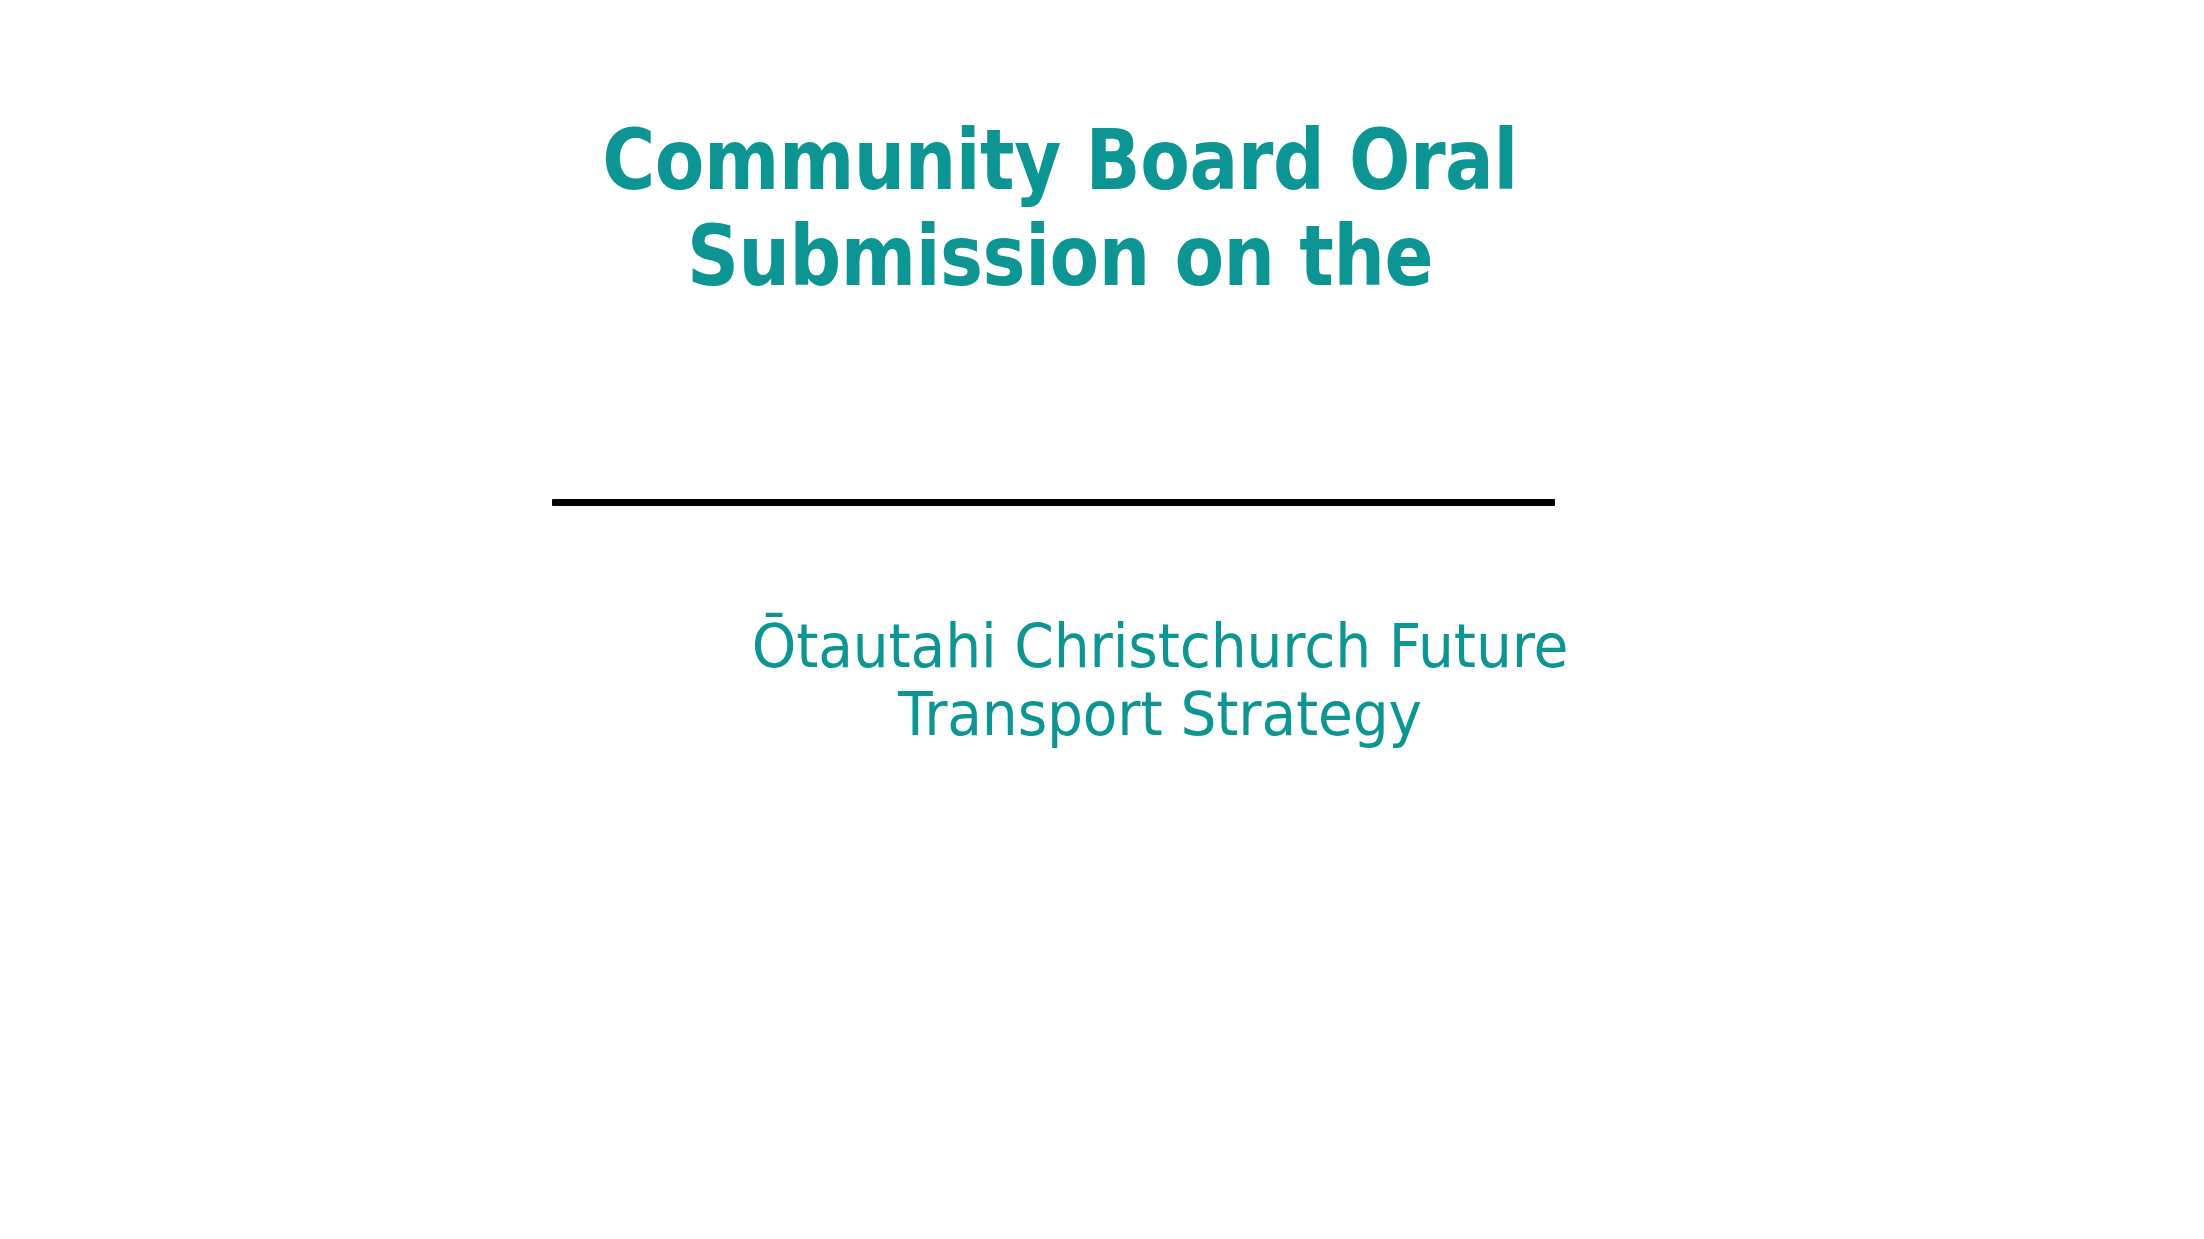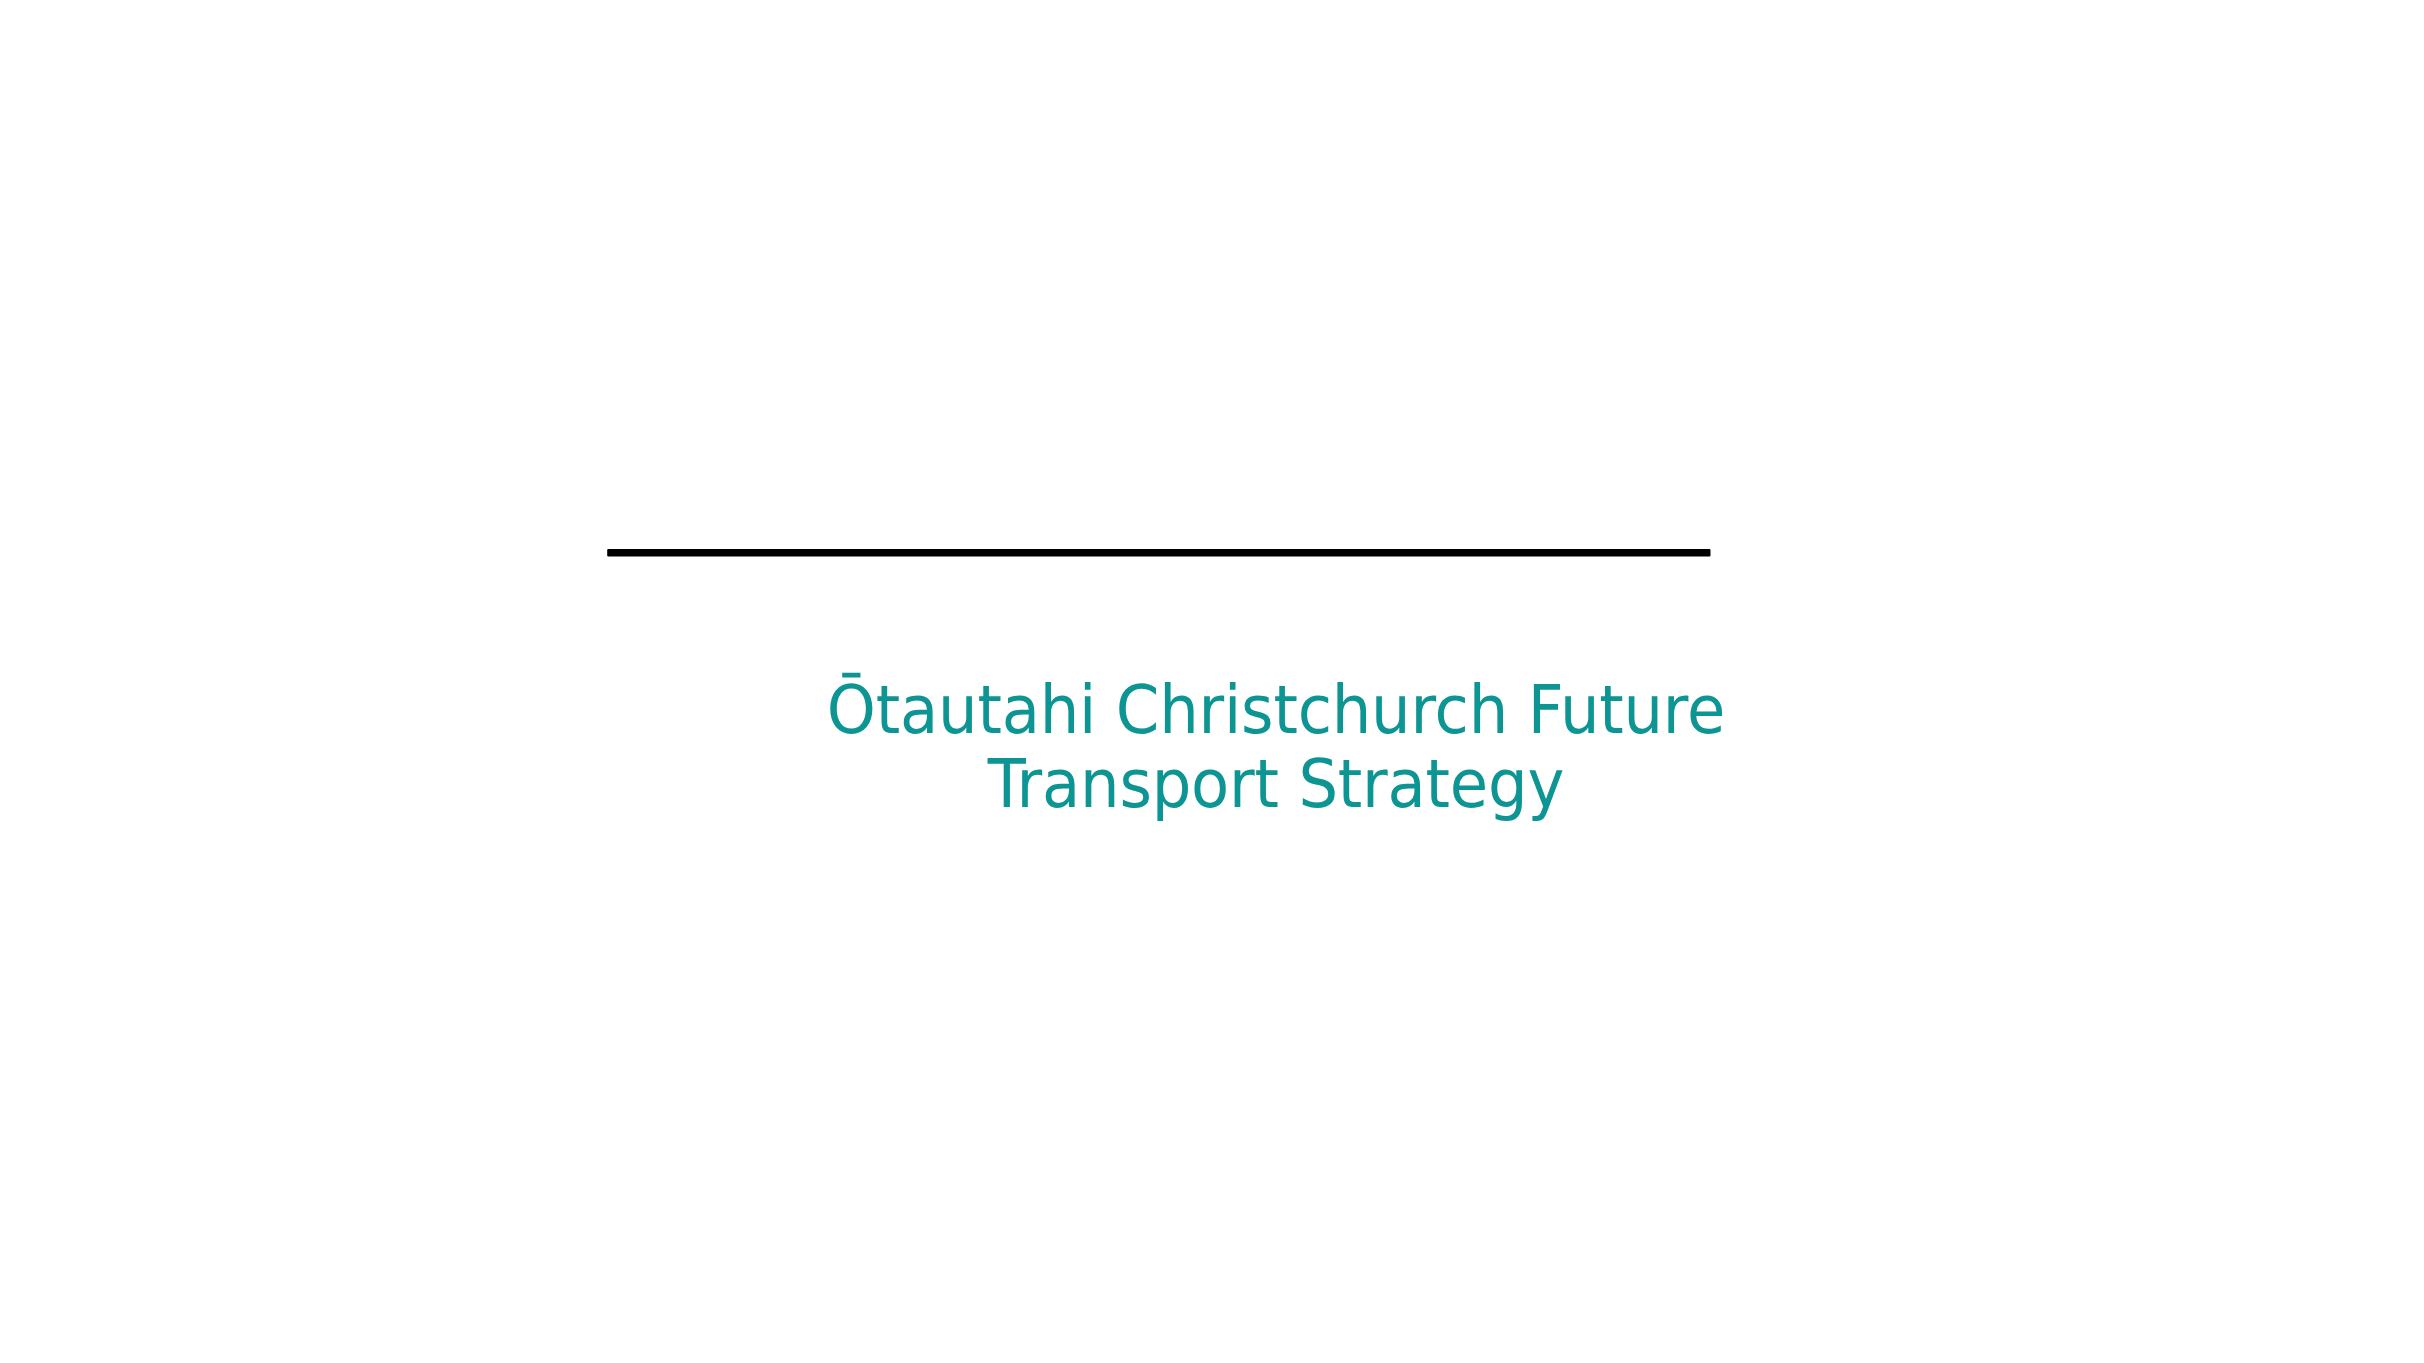--- a/index.html
+++ b/index.html
@@ -81,20 +81,24 @@
     transform: scaleX(0.93);
     transform-origin: center center;
     white-space: pre-line;
   }
 </style>
 </head>
 <body>
 
 <div id="slide">
 
+  <div class="title-block">
+    <h1 class="slide-title">Community Board Oral
+Submission on the</h1>
+  </div>
 
   <div class="divider-wrap">
     <div class="divider-line"></div>
   </div>
 
   <div class="subtitle-block">
     <h2 class="slide-subtitle">Ōtautahi  Christchurch Future
 Transport Strategy</h2>
   </div>
 

